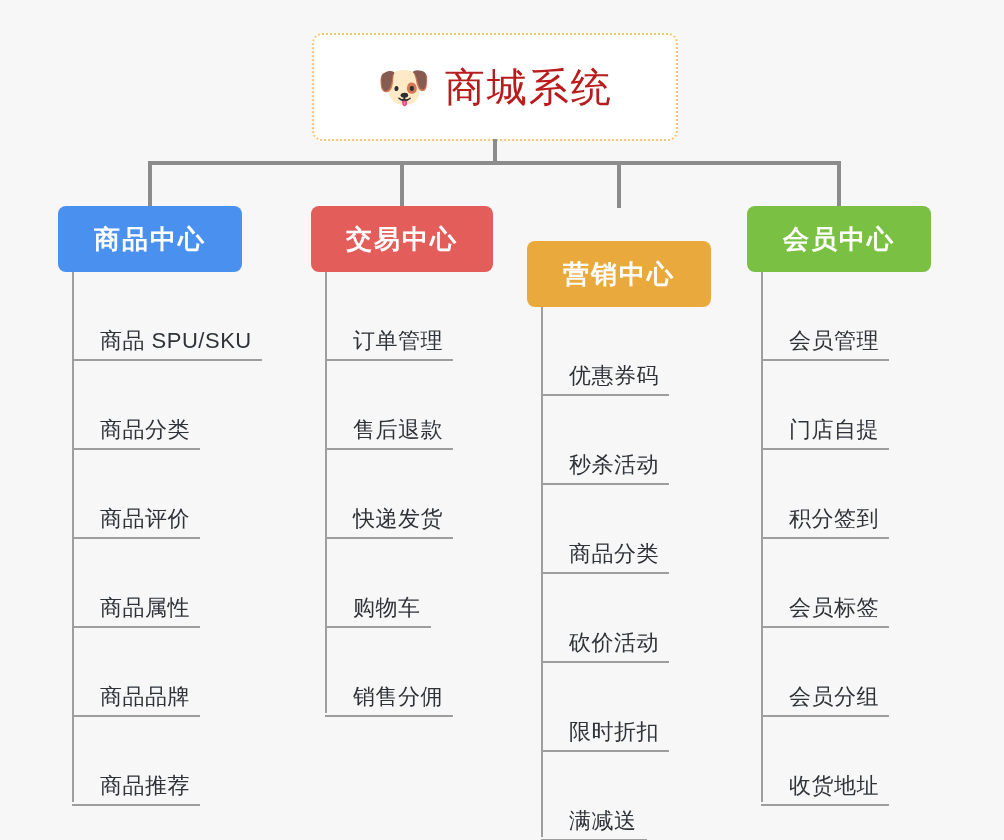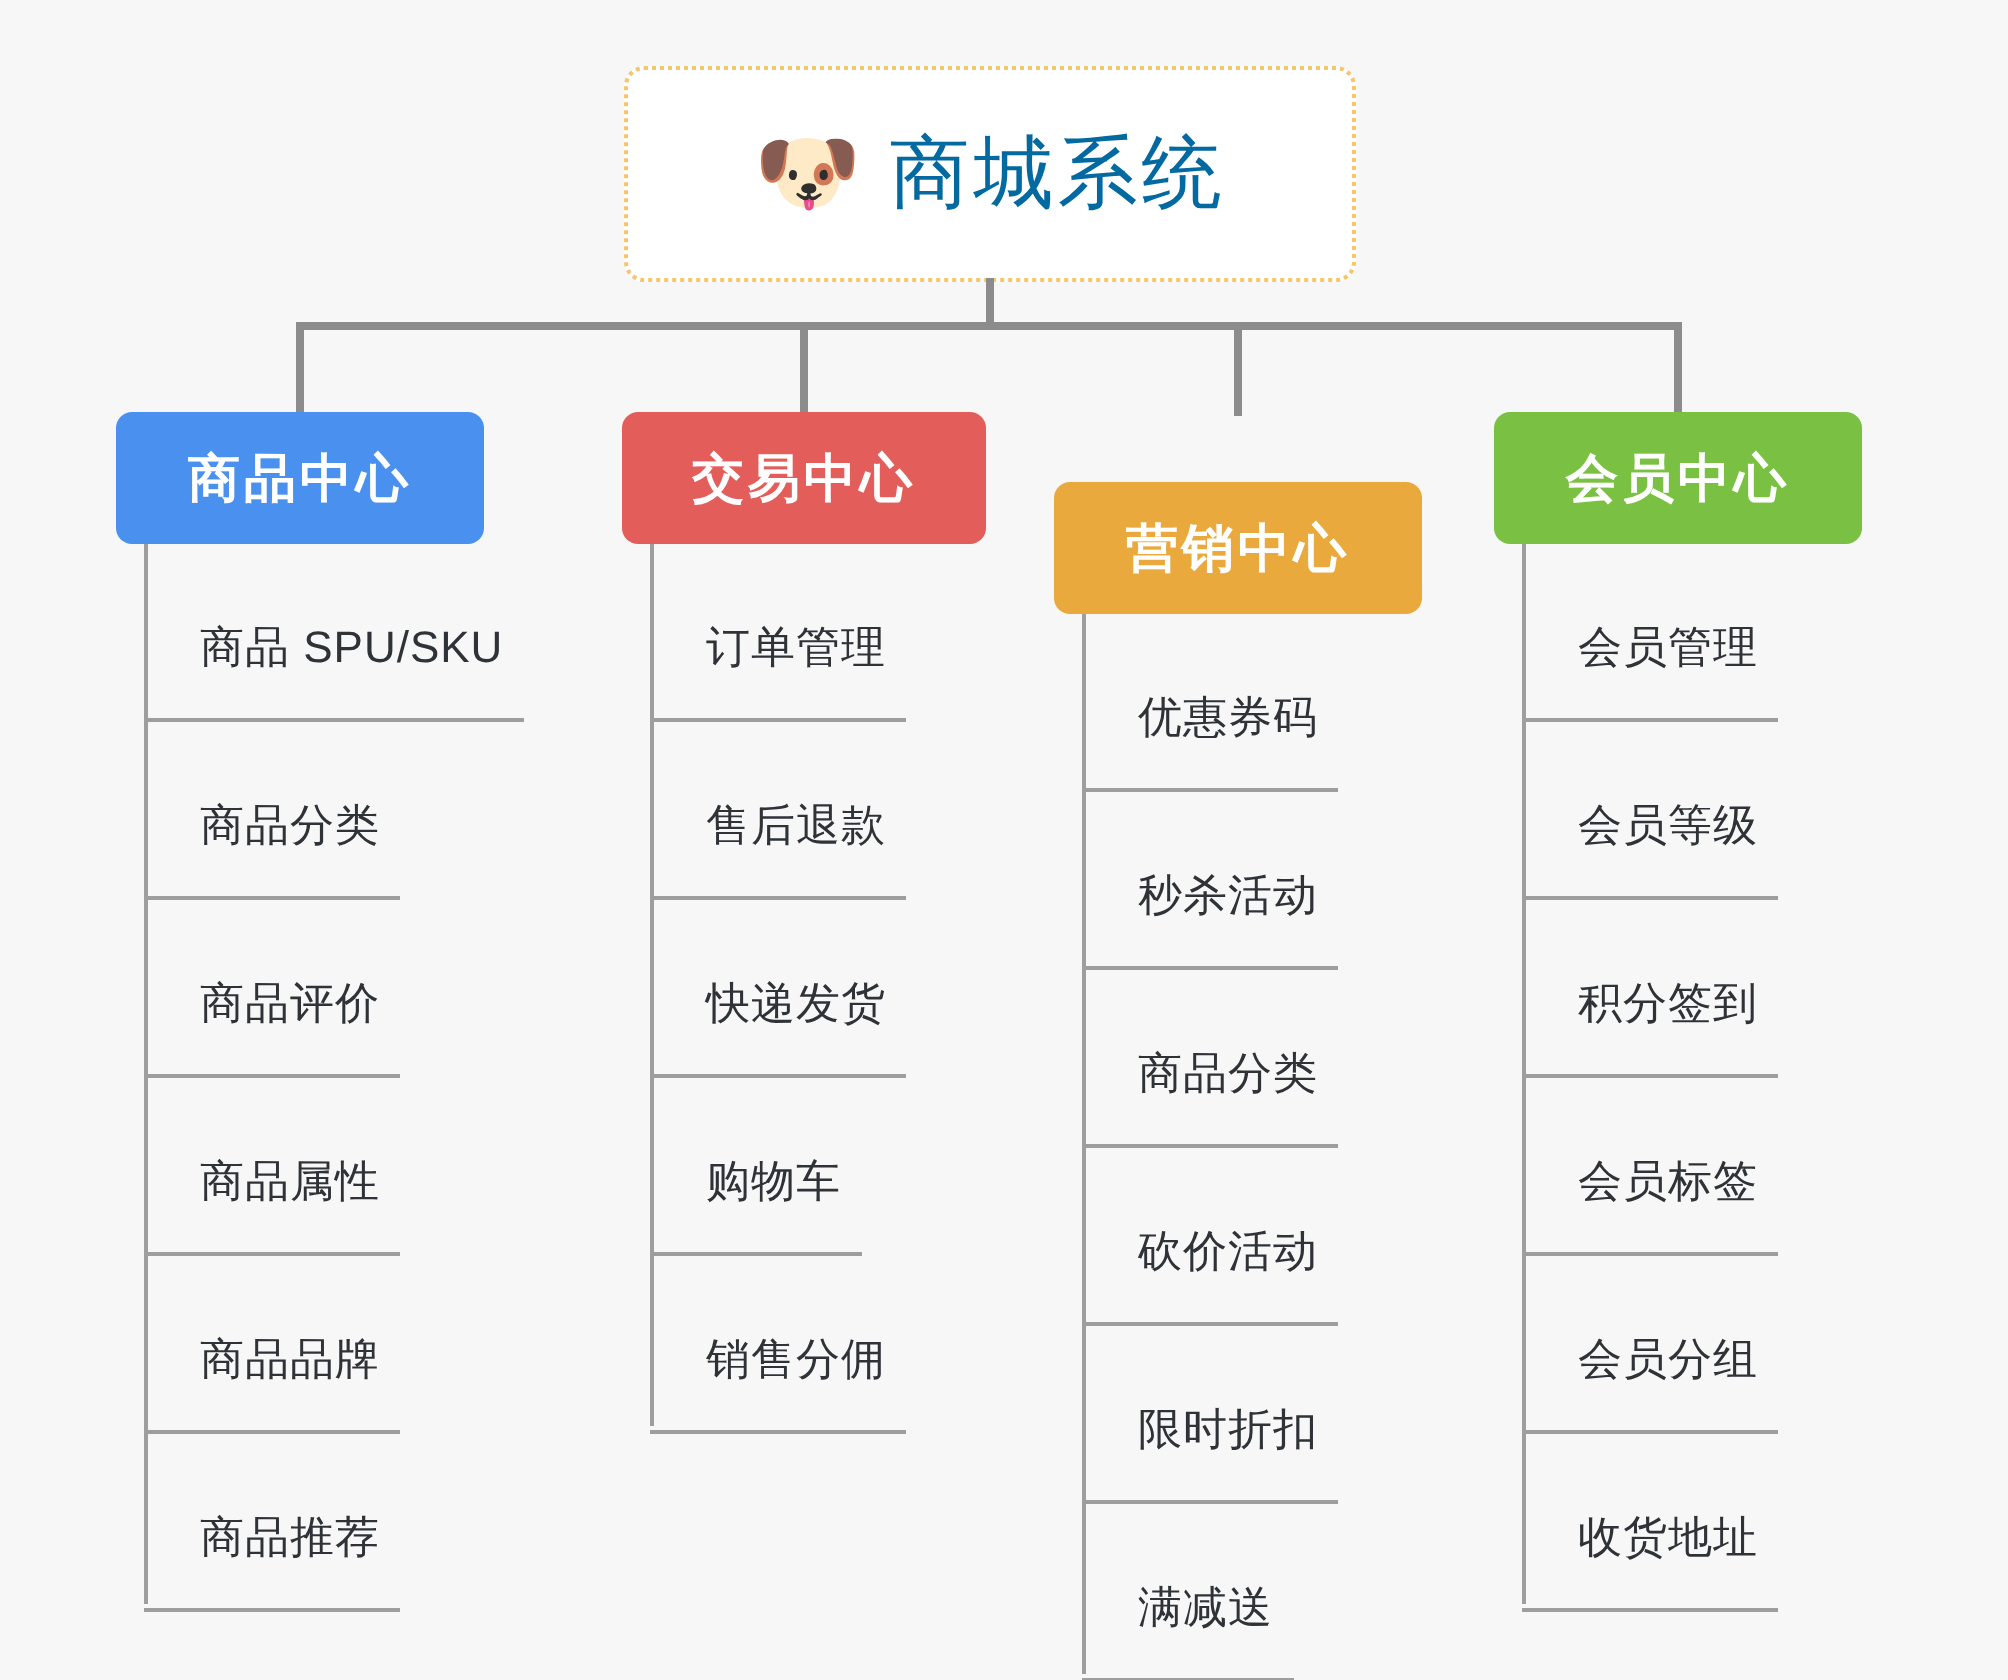--- a/index.html
+++ b/index.html
@@ -38,21 +38,21 @@
     justify-content: center;
     gap: 14px;
   }
   .root-emoji {
     font-size: 43px;
     line-height: 1;
     font-family: "DejaVu Sans", sans-serif;
   }
   .root-title {
     font-size: 40px;
-    color: #0369a1;
+    color: #b91c1c;
     letter-spacing: 2px;
     line-height: 1;
     white-space: nowrap;
   }
 
   
   #connectors {
     position: absolute;
     left: 0; top: 0;
     width: 1004px;
@@ -100,21 +100,21 @@
     box-sizing: border-box;
     display: flex;
     align-items: flex-end;
     padding-left: 42px;
   }
   .leaf-label {
     font-size: 22px;
     color: #2f3338;
     line-height: 1;
     white-space: nowrap;
-    padding-bottom: 26px;
+    padding-bottom: 9px;
     letter-spacing: 0.5px;
   }
   .leaf-underline {
     position: absolute;
     left: 14px;
     bottom: 0;
     height: 2px;
     background: #9e9e9e;
   }
 </style>
@@ -227,21 +227,21 @@
       <div class="column" style="left: 747px; width: 184px;">
         <div class="cat-box" style="background: rgb(122, 193, 67); width: 184px;">
           <span>会员中心</span>
         </div>
         <div class="leaf-list">
           <div class="leaf-item">
             <span class="leaf-label">会员管理</span>
             <div class="leaf-underline" style="width: 128px;"></div>
           </div>
           <div class="leaf-item">
-            <span class="leaf-label">会员等级</span>
+            <span class="leaf-label">门店自提</span>
             <div class="leaf-underline" style="width: 128px;"></div>
           </div>
           <div class="leaf-item">
             <span class="leaf-label">积分签到</span>
             <div class="leaf-underline" style="width: 128px;"></div>
           </div>
           <div class="leaf-item">
             <span class="leaf-label">会员标签</span>
             <div class="leaf-underline" style="width: 128px;"></div>
           </div>

